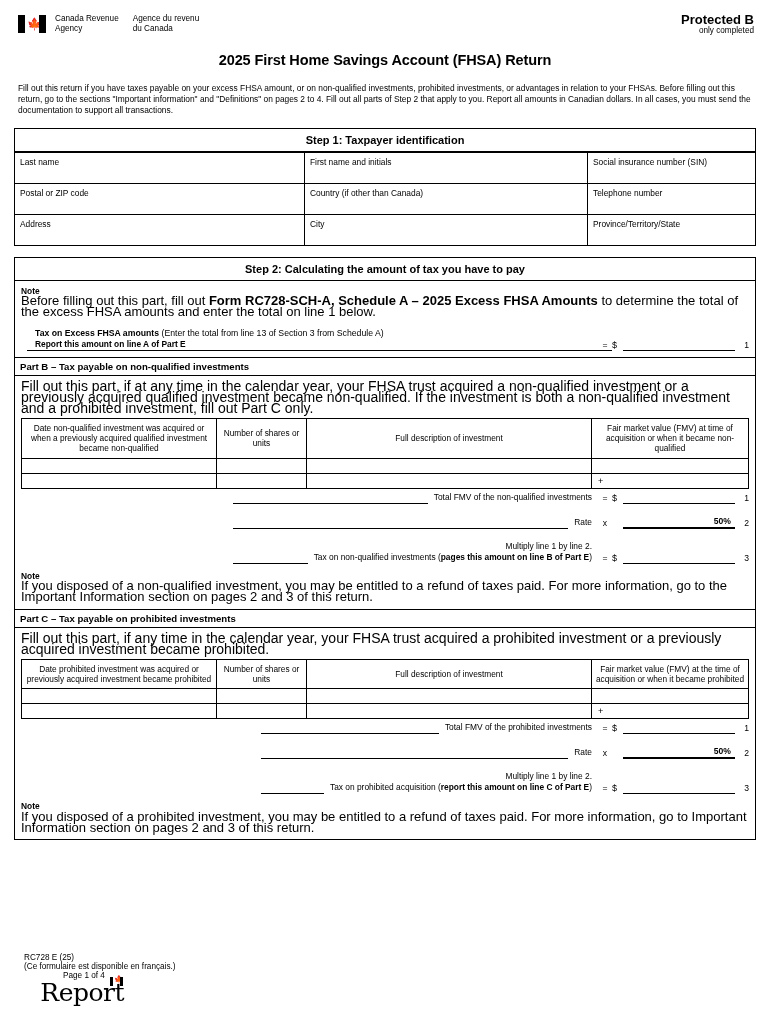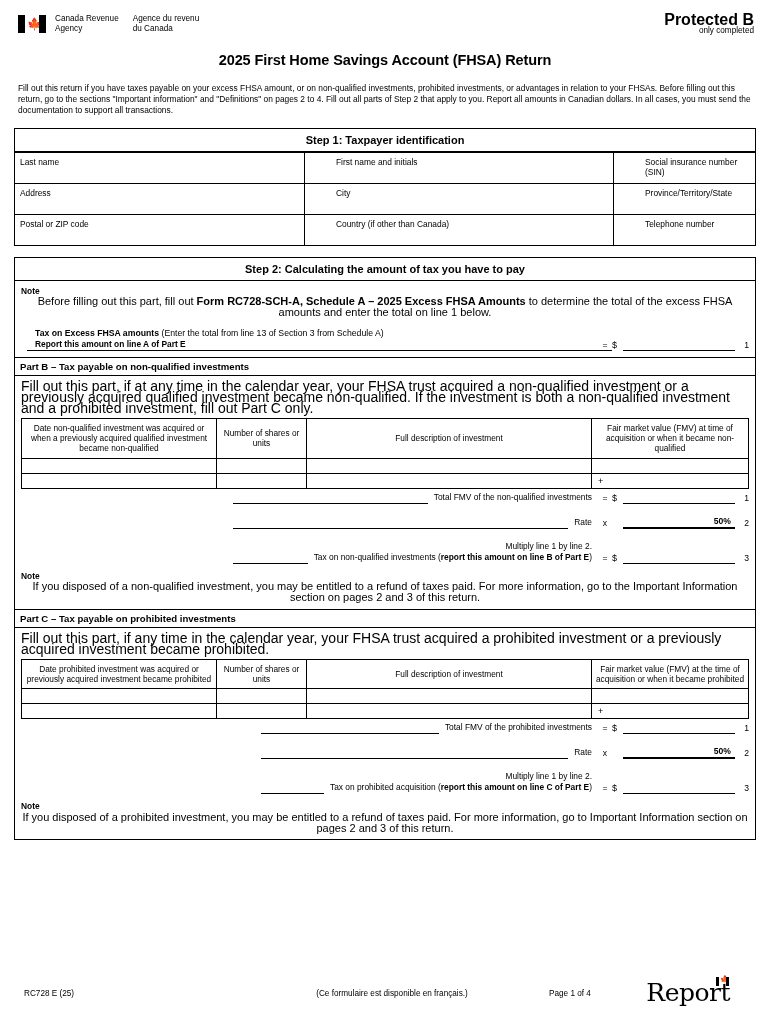--- a/index.html
+++ b/index.html
@@ -17,48 +17,48 @@
   .hdr { display:flex; justify-content:space-between; align-items:flex-start;
          padding:14px 2px 0 4px; }
   .cra { display:flex; align-items:flex-start; gap:9px; }
   .flag { width:28px; height:18px; position:relative; flex:0 0 auto; margin-top:1px; }
   .flag .bar { position:absolute; top:0; width:7px; height:18px; background:#000; }
   .flag .bar.l { left:0; } .flag .bar.r { right:0; }
   .flag .leaf { position:absolute; left:9px; top:3px; font-size:12px; line-height:12px; color:#000; }
   .cra-txt { display:flex; gap:14px; }
   .cra-col { font-size:8.2px; line-height:9.6px; }
   .prot { text-align:right; }
-  .prot .b1 { font-size:16px; font-weight:bold; line-height:12px; }
+  .prot .b1 { font-size:13px; font-weight:bold; line-height:12px; }
   .prot .b2 { font-size:8.2px; line-height:10px; }
 
   h1.title { text-align:center; font-size:14.5px; font-weight:bold;
              margin:16px 0 0 0; letter-spacing:-0.1px; }
 
   .intro { font-size:8.4px; line-height:11.2px; margin:15px 4px 0 4px; text-align:left; }
 
   
   .outerbox { border:1.5px solid #000; margin-top:11px; }
   .stephead { text-align:center; font-weight:bold; font-size:11px;
               padding:5px 0 5px 0; border-bottom:1.2px solid #000; }
   .parthead { font-weight:bold; font-size:9.6px; padding:3px 0 3px 5px;
               border-bottom:1.2px solid #000; border-top:1.2px solid #000; }
   .parthead.first { border-top:none; }
   .sectbody { padding:5px 6px 6px 6px; }
 
   
-  .idrow { display:flex; border-top:1.2px solid #000;gap:26px; }
+  .idrow { display:flex; border-top:1.2px solid #000; }
   .idrow:first-child { border-top:none; }
   .idcell { font-size:8.4px; padding:4px 0 0 5px; height:30px; }
   .idcell.c1 { width:290px; border-right:1.2px solid #000; }
   .idcell.c2 { width:283px; border-right:1.2px solid #000; }
   .idcell.c3 { flex:1; }
 
   
   .note-lbl { font-size:8.4px; font-weight:bold; line-height:10.5px; }
-  .note-txt { font-size:11px; line-height:10.8px;text-align:center; }
+  .note-txt { font-size:13px; line-height:10.8px; }
   .para { font-size:14px; line-height:11px; }
 
   
   .paLines { margin:9px 0 0 14px; }
   .paLine { font-size:8.7px; line-height:12px; }
   .paLine b { font-weight:bold; }
 
   
   table.inv { border-collapse:collapse; width:100%; margin-top:4px; }
   table.inv td, table.inv th { border:1.1px solid #000; }
@@ -79,22 +79,22 @@
 
   .ul-thin { border-bottom:1px solid #000; }
   .ul-thick { border-bottom:2px solid #000; }
   .ul-dbl { border-bottom:1px solid #000; box-shadow:0 3px 0 -1px #000; }
   .leadline { flex:1; border-bottom:1.1px solid #000; margin-right:6px; height:0; }
 
   .calcblock { margin-top:3px; }
   .rowspace { height:12px; }
 
   
-  .footer { position:absolute; left:0; right:16px; bottom:18px;
-            padding:0 24px; display:flex; align-items:center; }
+  .footer { position:absolute; left:0; right:0; bottom:18px;
+            padding:0 24px; display:flex; align-items:flex-start;flex-direction:column; }
   .f-left { font-size:8.2px; width:250px; }
   .f-mid { font-size:8.2px; flex:1; text-align:center; }
   .f-pg { font-size:8.2px; width:120px; text-align:center; }
   .wordmark { width:100px; text-align:right; position:relative; }
   .wordmark .wm { font-family:"DejaVu Serif", serif; font-size:25px;
                   font-weight:normal; letter-spacing:-0.5px; line-height:26px; }
   .wordmark .wmflag { position:absolute; right:1px; top:-3px; width:13px; height:9px; }
   .wordmark .wmflag .bar { position:absolute; top:0; width:3.2px; height:9px; background:#000; }
   .wordmark .wmflag .bar.l { left:0; } .wordmark .wmflag .bar.r { right:0; }
   .wordmark .wmflag .leaf { position:absolute; left:4px; top:-2px; font-size:8px; line-height:9px; }
@@ -134,28 +134,28 @@
 
   <div class="outerbox">
     <div class="stephead">Step 1: Taxpayer identification</div>
 
     <div class="idrow">
       <div class="idcell c1">Last name</div>
       <div class="idcell c2">First name and initials</div>
       <div class="idcell c3">Social insurance number (SIN)</div>
     </div>
     <div class="idrow">
+      <div class="idcell c1">Postal or ZIP code</div>
+      <div class="idcell c2">Country (if other than Canada)</div>
+      <div class="idcell c3">Telephone number</div>
+    </div>
+    <div class="idrow">
       <div class="idcell c1">Address</div>
       <div class="idcell c2">City</div>
       <div class="idcell c3">Province/Territory/State</div>
-    </div>
-    <div class="idrow">
-      <div class="idcell c1">Postal or ZIP code</div>
-      <div class="idcell c2">Country (if other than Canada)</div>
-      <div class="idcell c3">Telephone number</div>
     </div>
   </div>
 
   <div class="outerbox">
     <div class="stephead">Step 2: Calculating the amount of tax you have to pay</div>
 
     <div class="sectbody">
       <div class="note-lbl">Note</div>
       <div class="note-txt"><span>Before filling out this part, fill out </span><b>Form RC728-SCH-A, Schedule A – 2025 Excess FHSA Amounts</b><span> to determine the total of the excess FHSA amounts and enter the total on line 1 below.</span></div>
 
@@ -218,21 +218,21 @@
           <div class="cdol"></div>
           <div class="cfield ul-thick">50%</div>
           <div class="cnum">2</div>
         </div>
         <div class="rowspace"></div>
         <div class="crow">
           <div style="width:212px;"></div>
           <div class="leadline"></div>
           <div class="clabel" style="flex:0 0 auto;">
             <span class="small2">Multiply line 1 by line 2.</span>
-            <span>Tax on non-qualified investments (</span><b>report this amount on line B of Part E</b><span>)</span>
+            <span>Tax on non-qualified investments (</span><b>pages this amount on line B of Part E</b><span>)</span>
           </div>
           <div class="cop">=</div>
           <div class="cdol">$</div>
           <div class="cfield ul-dbl"></div>
           <div class="cnum">3</div>
         </div>
       </div>
 
       <div class="note-lbl" style="margin-top:7px;">Note</div>
       <div class="note-txt">If you disposed of a non-qualified investment, you may be entitled to a refund of taxes paid. For more information, go to the Important Information section on pages 2 and 3 of this return.</div>

